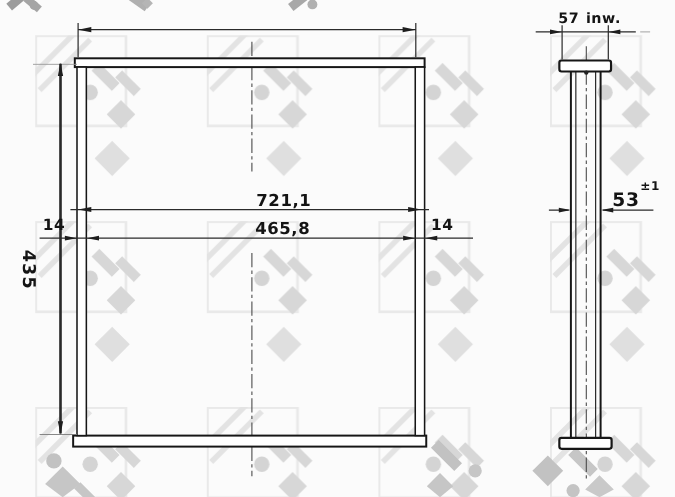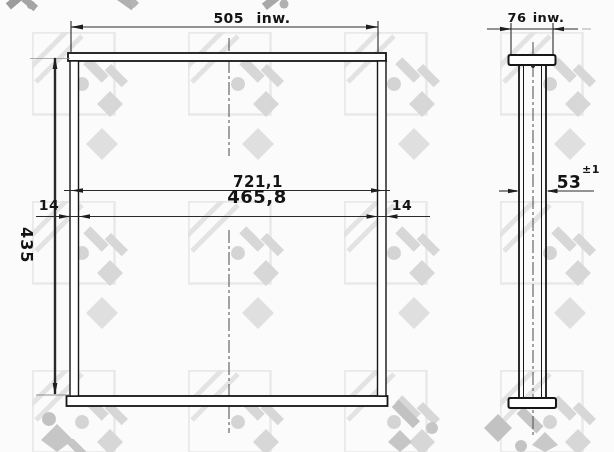--- a/index.html
+++ b/index.html
@@ -16,21 +16,21 @@
     font-family:"DejaVu Sans",sans-serif;
     font-weight:700;
     color:#141414;
     white-space:nowrap;
     transform:translateX(-50%);
     letter-spacing:.5px;
   }
   .lbl-505{left:252px;top:10px;font-size:14px;word-spacing:7px;}
   .lbl-76{left:536px;top:10px;font-size:13px;word-spacing:1px;}
   .lbl-493{left:258px;top:173px;font-size:15px;}
-  .lbl-465{left:257px;top:186px;font-size:18px;}
+  .lbl-465{left:257px;top:199px;font-size:15px;}
   .lbl-14L{left:49px;top:197px;font-size:14px;}
   .lbl-14R{left:402px;top:197px;font-size:14px;}
   .lbl-435{
     left:36px;top:227px;font-size:16px;letter-spacing:1px;
     transform:rotate(90deg);
     transform-origin:0 0;
   }
   .lbl-53{left:569px;top:172px;font-size:17px;}
   .lbl-53tol{left:582px;top:163px;font-size:11px;transform:none;}
 </style>
@@ -139,23 +139,22 @@
       <polygon points="511,29 500,26.8 500,31.2" stroke="none"></polygon>
       <polygon points="553,29 564,26.8 564,31.2" stroke="none"></polygon>
 
       <line x1="499" y1="191" x2="517" y2="191"></line>
       <line x1="548" y1="191" x2="594" y2="191"></line>
       <polygon points="519,191 508,188.8 508,193.2" stroke="none"></polygon>
       <polygon points="546.5,191 557.5,188.8 557.5,193.2" stroke="none"></polygon>
     </g>
   </svg>
 
-  <span class="dim-label lbl-505">505 inw.</span>
   <span class="dim-label lbl-493">721,1</span>
   <span class="dim-label lbl-465">465,8</span>
   <span class="dim-label lbl-14L">14</span>
   <span class="dim-label lbl-14R">14</span>
   <span class="dim-label lbl-435">435</span>
-  <span class="dim-label lbl-76">76 inw.</span>
+  <span class="dim-label lbl-76">57 inw.</span>
   <span class="dim-label lbl-53">53</span>
   <span class="dim-label lbl-53tol">±1</span>
 
 </div>
 
 </body></html>

